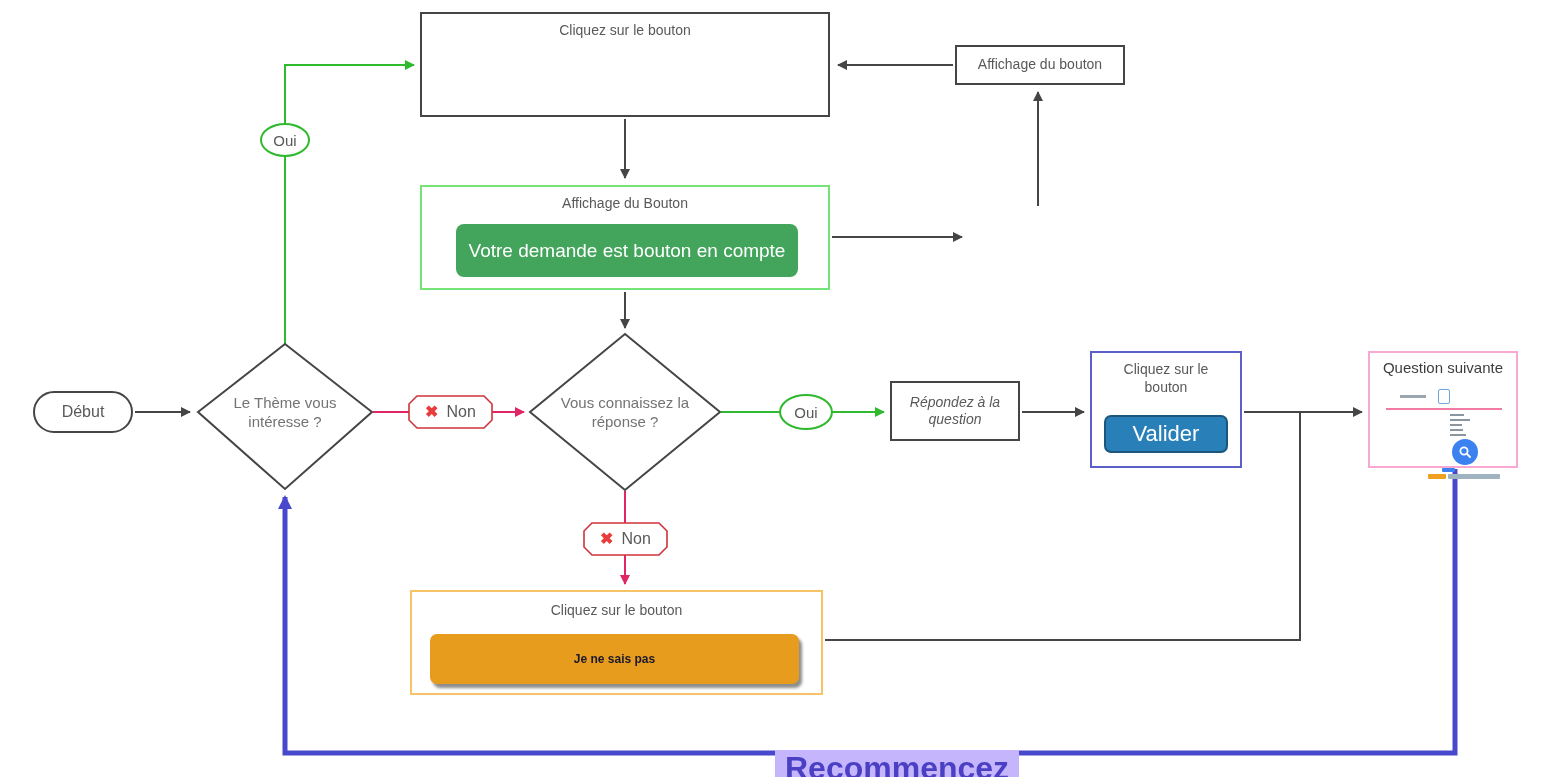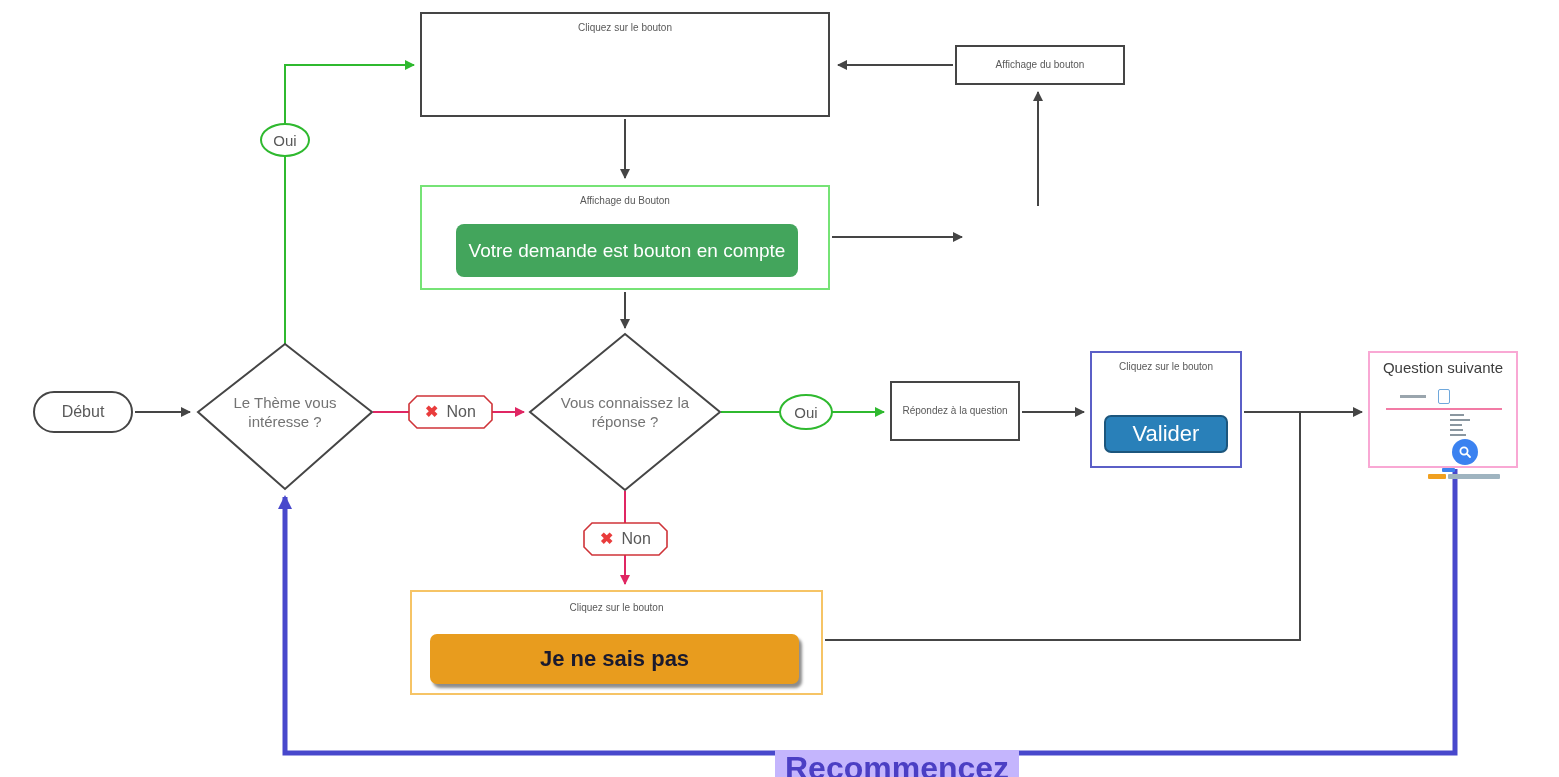--- a/index.html
+++ b/index.html
@@ -13,21 +13,21 @@
   .edge-pink{stroke:var(--red-line);stroke-width:2;fill:none;}
   .edge-blue{stroke:var(--blue-loop);stroke-width:5;fill:none;}
   marker#m-dark path{fill:var(--stroke-dark);}
   marker#m-green path{fill:var(--green);}
   marker#m-pink path{fill:var(--red-line);}
   marker#m-blue path{fill:var(--blue-loop);}
   .diamond-shape{fill:#ffffff;stroke:var(--stroke-dark);stroke-width:2;}
 
   
   .node{position:absolute;box-sizing:border-box;background:#fff;}
-  .lbl{color:#595959;font-size:10px;line-height:1.25;text-align:center;}
+  .lbl{color:#595959;font-size:14px;line-height:1.25;text-align:center;}
   .outline-dark{border:2px solid var(--stroke-dark);}
   .outline-green{border:2px solid var(--green-border-light);}
   .outline-blue{border:2px solid var(--blue-box-border);}
   .outline-orange{border:2px solid var(--orange-border);}
   .outline-black{border:2px solid #f9a8d4;}
 
   .big-btn{position:absolute;left:28px;right:28px;border-radius:8px;color:#fff;
            display:flex;align-items:center;justify-content:center;font-size:19px;}
   .diamond-text{position:absolute;display:flex;align-items:center;justify-content:center;
                 color:#737373;font-size:15px;line-height:1.3;text-align:center;background:transparent;}
@@ -140,21 +140,21 @@
     <div class="inner">
         <span class="x-glyph">✖</span>
         <span>Non</span>
       </div>
   </div>
 
   <div class="diamond-text" style="left:548px;top:373px;width:154px;height:78px;">Vous connaissez la réponse ?</div>
 
   <div class="oui" style="left:779px;top:394px;width:54px;height:36px;">Oui</div>
 
-  <div class="node outline-dark center-flex" style="left:890px;top:381px;width:130px;height:60px;">
+  <div class="node outline-dark center-flex" style="left:890px;top:381px;width:130px;height:60px;font-style:italic;">
     <div class="lbl" style="width:110px;">Répondez à la question</div>
   </div>
 
   <div class="node outline-blue" style="left:1090px;top:351px;width:152px;height:117px;">
     <div class="lbl" style="margin:8px 22px 0;">Cliquez sur le bouton</div>
     <div style="position:absolute;left:12px;right:12px;bottom:13px;height:38px;background:var(--blue-button);border:2px solid #1c567d;border-radius:7px;box-sizing:border-box;display:flex;align-items:center;justify-content:center;color:#fff;font-size:22px;">Valider</div>
   </div>
 
   <div class="node outline-black" style="left:1368px;top:351px;width:150px;height:117px;">
     <div class="lbl" style="margin-top:6px;color:#3d3d3d;font-size:15px;">Question suivante</div>
@@ -184,18 +184,18 @@
         <path d="M9,1 H76 L84,9 V25 L76,33 H9 L1,25 V9 Z" fill="#fff" stroke="var(--red-border)" stroke-width="1.6"></path>
       </svg>
     <div class="inner">
         <span class="x-glyph">✖</span>
         <span>Non</span>
       </div>
   </div>
 
   <div class="node outline-orange" style="left:410px;top:590px;width:413px;height:105px;">
     <div class="lbl" style="margin-top:10px;">Cliquez sur le bouton</div>
-    <div style="position:absolute;left:18px;right:22px;top:42px;height:50px;background:var(--orange-button);border-radius:7px;box-shadow:3px 4px 3px rgba(0,0,0,0.45);display:flex;align-items:center;justify-content:center;color:#1a1a2e;font-weight:600;font-size:22px;">Je ne sais pas</div>
+    <div style="position:absolute;left:18px;right:22px;top:42px;height:50px;background:var(--orange-button);border-radius:7px;box-shadow:3px 4px 3px rgba(0,0,0,0.45);display:flex;align-items:center;justify-content:center;color:#1a1a2e;font-weight:600;font-size:12px;">Je ne sais pas</div>
   </div>
 
   <div class="recommencez" style="left:775px;top:738px;">Recommencez</div>
 
 </div>
 
 </body></html>

